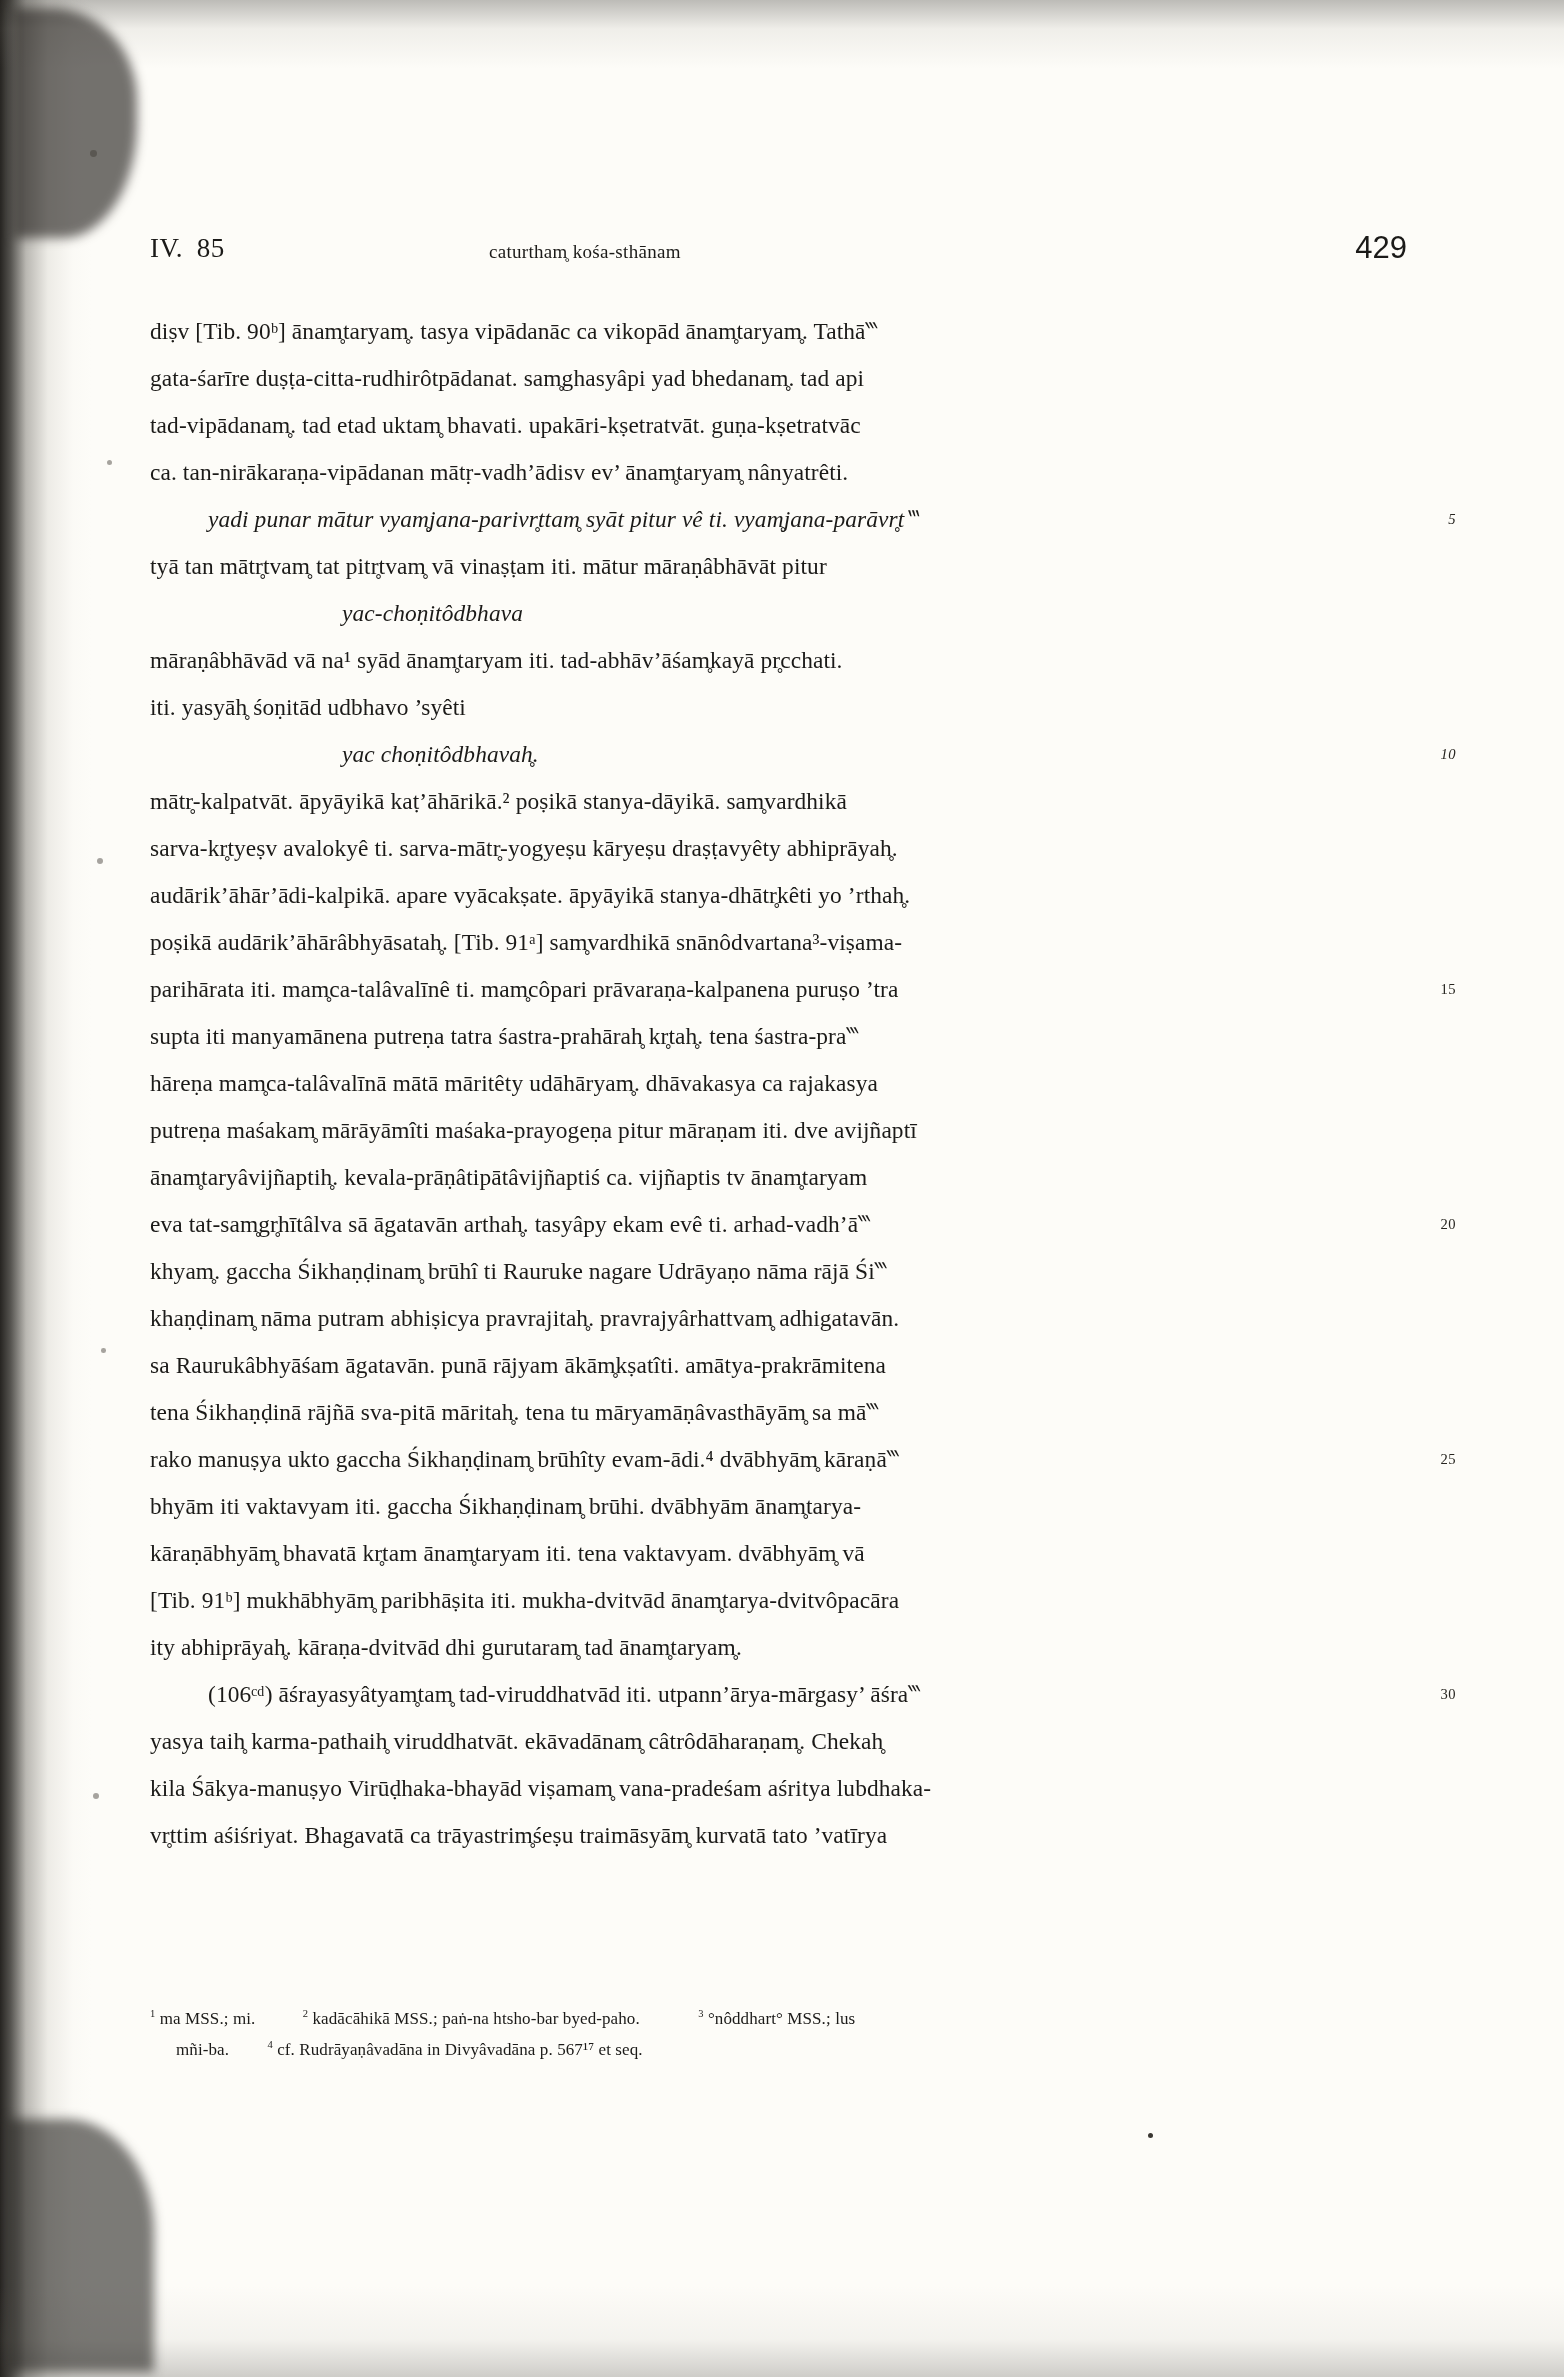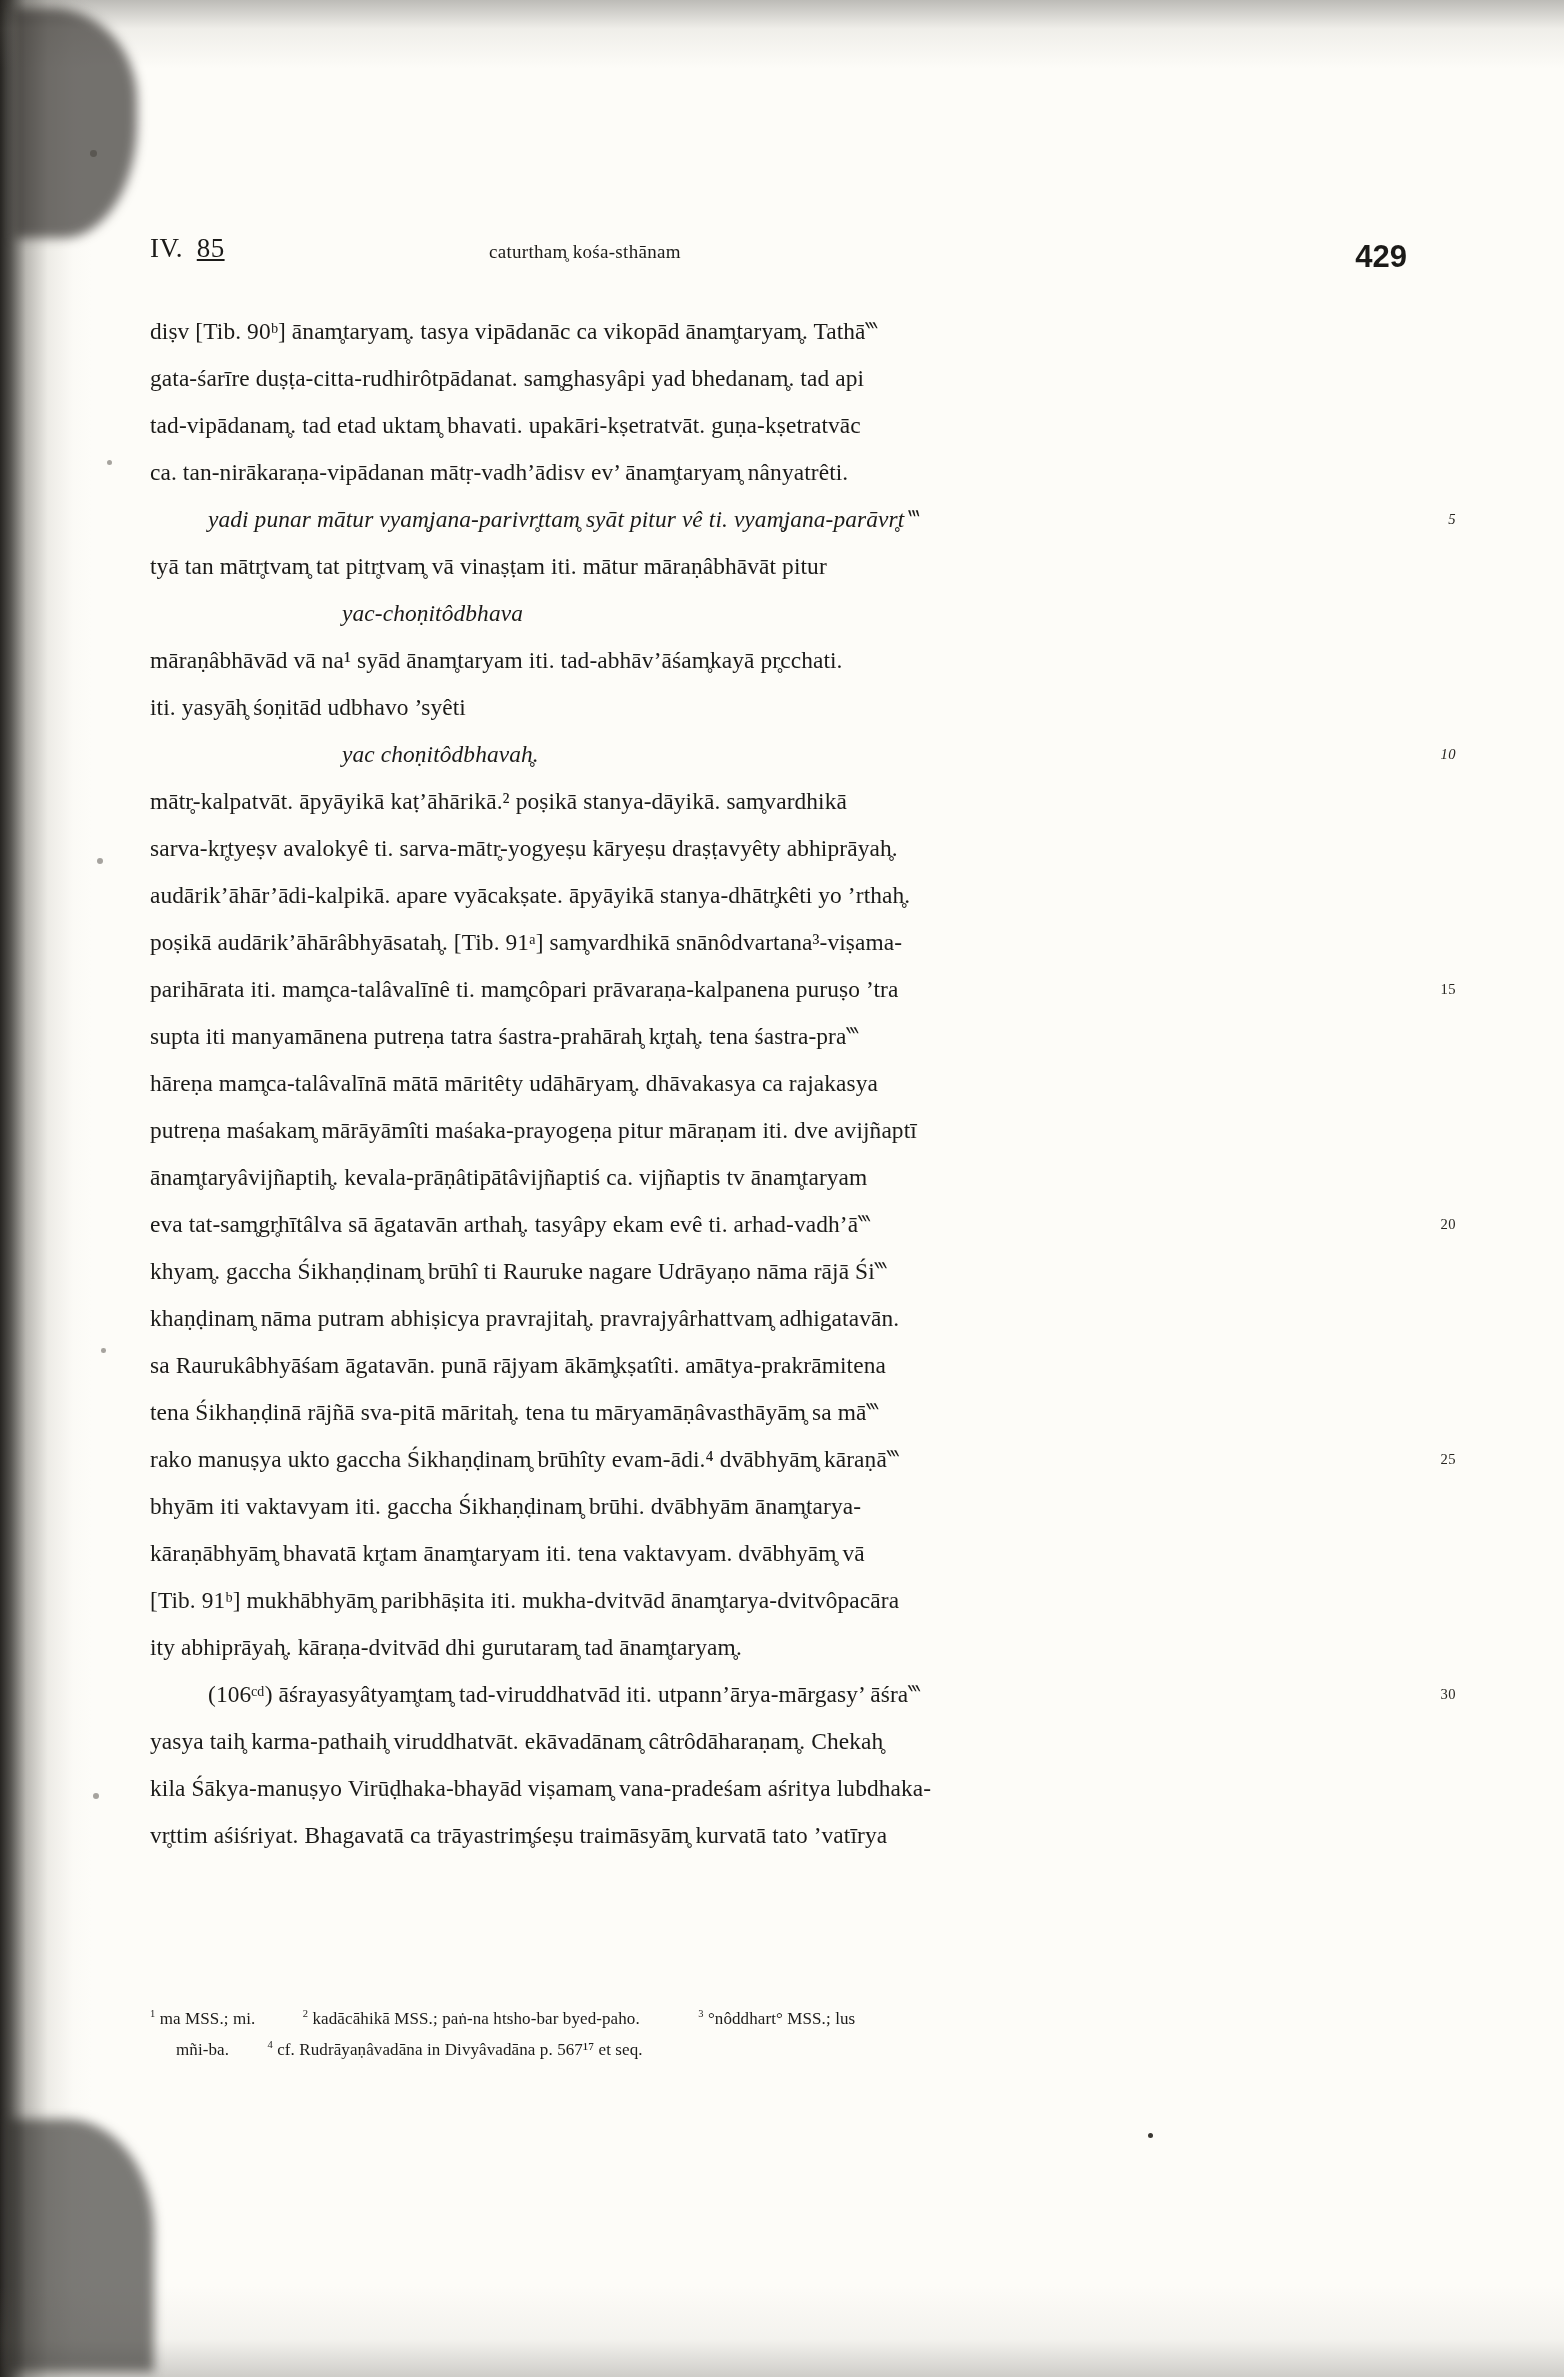--- a/index.html
+++ b/index.html
@@ -92,32 +92,32 @@
   .runhead {
     position: relative;
     height: 44px;
   }
   .runhead .folio-left {
     position: absolute;
     left: 0; top: 3.1px;
     font-size: 27px;
     letter-spacing: 0.4px;
   }
-  .runhead .folio-left .num { margin-left: 13.8px; text-decoration: underline; }
+  .runhead .folio-left .num { margin-left: 13.8px; }
   .runhead .center {
     position: absolute;
     left: 339px; top: 10.7px;
     font-size: 19px;
     letter-spacing: 0.3px;
   }
   .runhead .folio-right {
     position: absolute;
-    right: 0; top: 9px;
+    right: 0; top: 0px;
     font-size: 31px;
-    font-weight: bold;
+    font-weight: normal;
     font-family: "Liberation Sans", sans-serif;
   }
 
   
   #body-text {
     margin-top: 34px;
     font-size: 23.4px;
     line-height: 47px;
     text-align: justify;
     letter-spacing: 0.1px;

